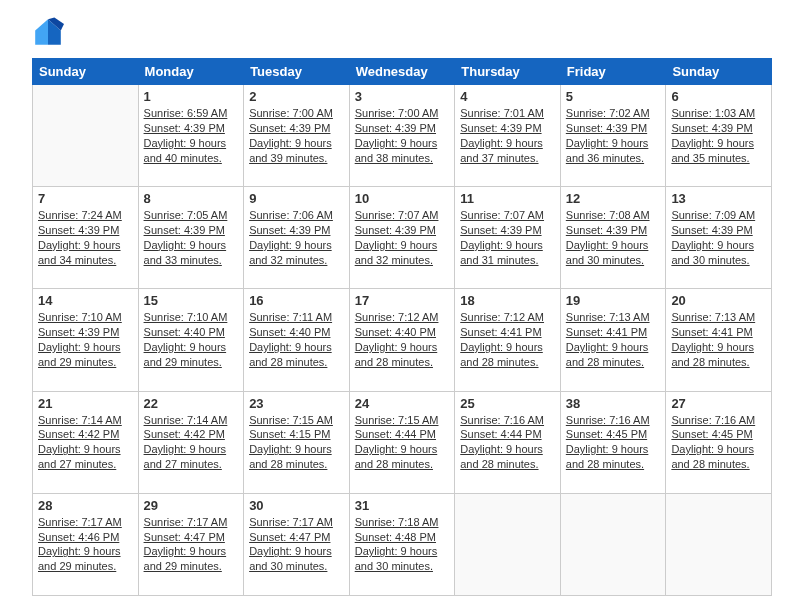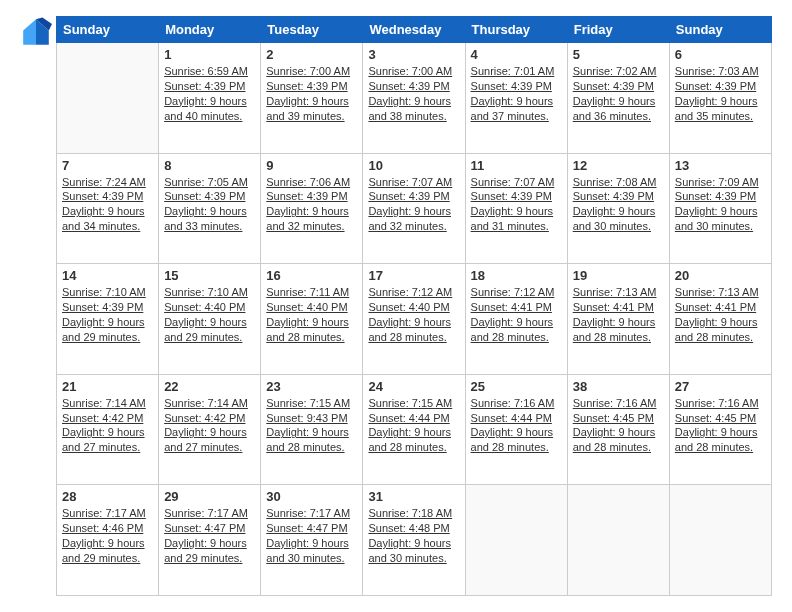--- a/index.html
+++ b/index.html
@@ -6,23 +6,23 @@
     body {
       width: 792px;
       height: 612px;
       font-family: Arial, sans-serif;
       background: #fff;
       overflow: hidden;
     }
     .page {
       width: 792px;
       height: 612px;
-      padding: 16px 20px 16px 20px;
+      padding: 16px 20px 16px 32px;
       display: flex;
-      flex-direction: row;
+      flex-direction: column;
     }
     .header {
       display: flex;
       justify-content: space-between;
       align-items: flex-start;
       margin-bottom: 10px;
     }
     .logo {
       display: flex;
       align-items: center;
@@ -158,21 +158,21 @@
         <span class="day-num">5</span>
         <div class="day-info">
           <span>Sunrise: 7:02 AM</span><br>
           <span>Sunset: 4:39 PM</span><br>
           <span>Daylight: 9 hours and 36 minutes.</span>
         </div>
       </td>
           <td>
         <span class="day-num">6</span>
         <div class="day-info">
-          <span>Sunrise: 7:03 AM</span><br>
+          <span>Sunrise: 1:03 AM</span><br>
           <span>Sunset: 4:39 PM</span><br>
           <span>Daylight: 9 hours and 35 minutes.</span>
         </div>
       </td>
         </tr>
         <tr>
           <td>
         <span class="day-num">7</span>
         <div class="day-info">
           <span>Sunrise: 7:24 AM</span><br>
@@ -301,21 +301,21 @@
         <div class="day-info">
           <span>Sunrise: 7:14 AM</span><br>
           <span>Sunset: 4:42 PM</span><br>
           <span>Daylight: 9 hours and 27 minutes.</span>
         </div>
       </td>
           <td>
         <span class="day-num">23</span>
         <div class="day-info">
           <span>Sunrise: 7:15 AM</span><br>
-          <span>Sunset: 9:43 PM</span><br>
+          <span>Sunset: 4:15 PM</span><br>
           <span>Daylight: 9 hours and 28 minutes.</span>
         </div>
       </td>
           <td>
         <span class="day-num">24</span>
         <div class="day-info">
           <span>Sunrise: 7:15 AM</span><br>
           <span>Sunset: 4:44 PM</span><br>
           <span>Daylight: 9 hours and 28 minutes.</span>
         </div>

